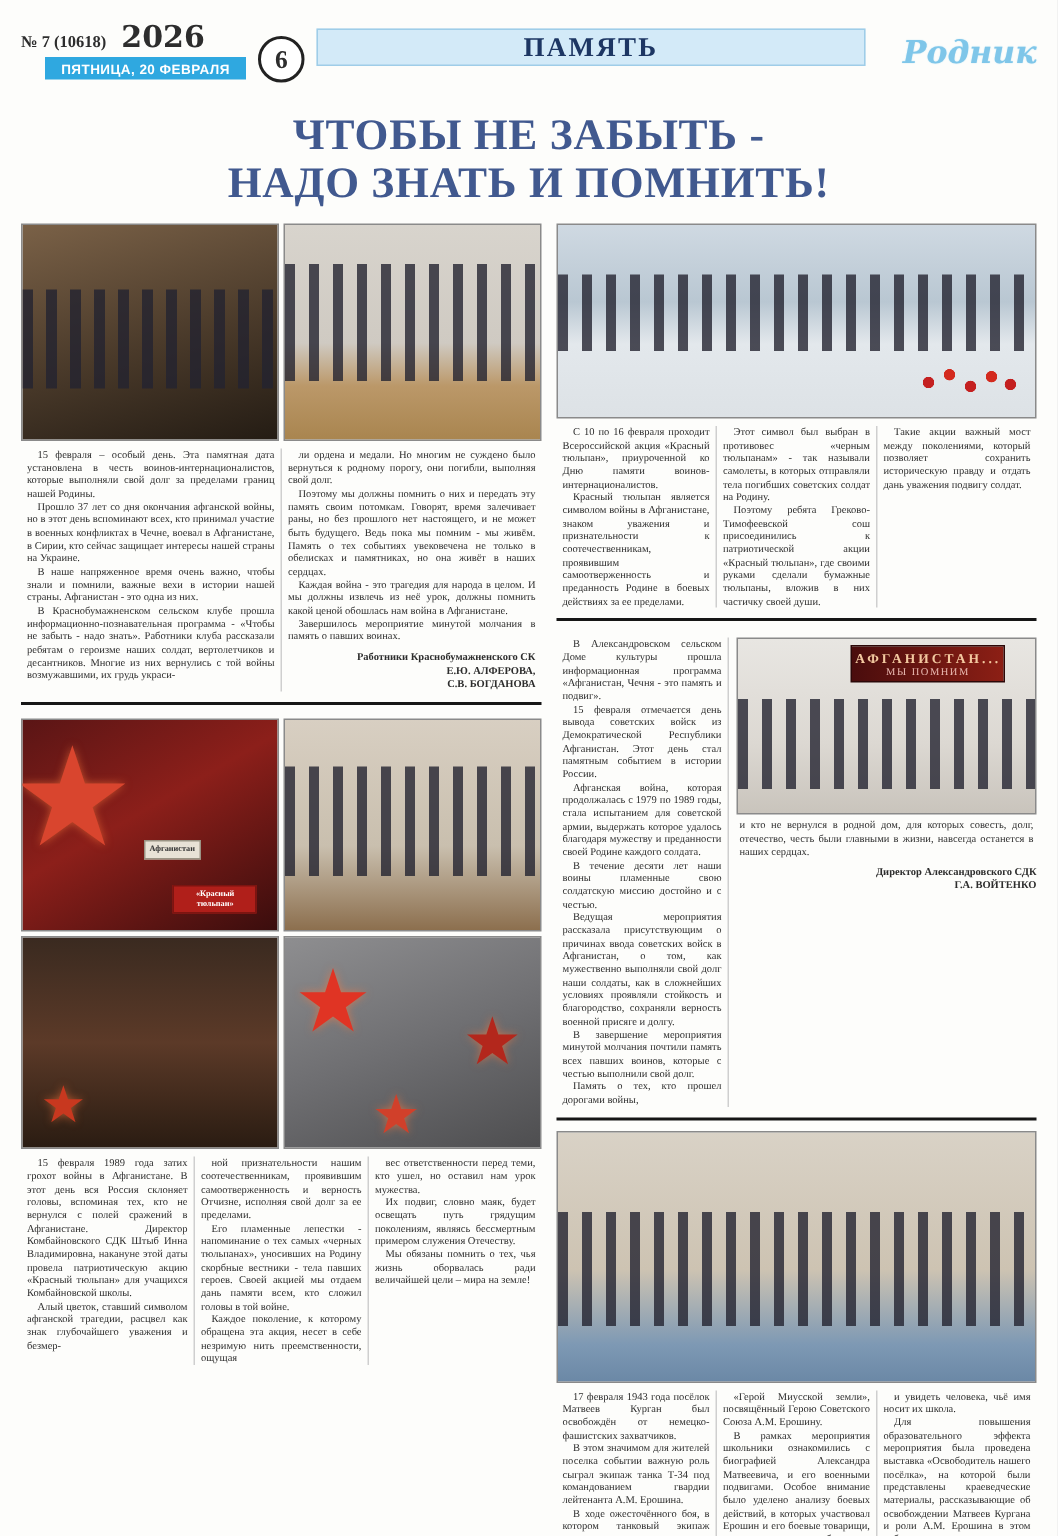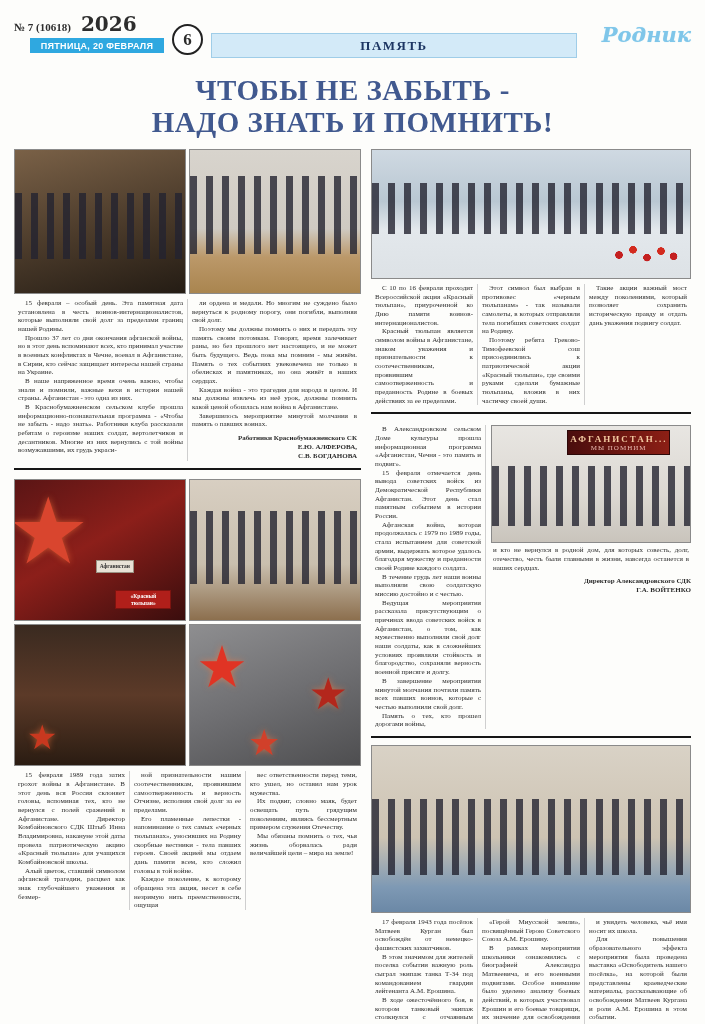--- a/index.html
+++ b/index.html
@@ -11,23 +11,23 @@
   .mast-left{width:150px;flex:none;}
   .issue-row{display:flex;align-items:baseline;gap:10px;}
   .issue-no{font-size:11px;font-weight:bold;}
   .issue-year{font-size:20px;font-weight:bold;font-family:"DejaVu Serif",serif;}
   .date-bar{margin-top:2px;background:#2fa8e0;color:#fff;text-align:center;
             font-family:"Liberation Sans",sans-serif;font-weight:bold;font-size:9px;
             padding:2.5px 0;letter-spacing:.3px;margin-left:16px;}
   .page-circle{width:27px;height:27px;flex:none;border:2px solid #222;border-radius:50%;
                display:flex;align-items:center;justify-content:center;
                font-size:17px;font-weight:bold;margin-top:12px;background:#fff;}
-  .section-band{flex:1;height:23px;margin-top:21px;background:#d3eaf8;border:1px solid #9fcde8;
+  .section-band{flex:1;height:23px;margin-top:7px;background:#d3eaf8;border:1px solid #9fcde8;
                 display:flex;align-items:center;justify-content:center;
-                font-size:13px;font-weight:bold;color:#1d3663;letter-spacing:1.5px;}
+                font-size:18px;font-weight:bold;color:#1d3663;letter-spacing:1.5px;}
   .logo{width:106px;flex:none;text-align:right;margin-top:10px;
         font-style:italic;font-weight:bold;font-size:21px;color:#7fc6e9;
         font-family:"DejaVu Serif",serif;text-shadow:0 0 1px #bfe4f5;}
   
   .headline{text-align:center;color:#41598f;font-weight:bold;font-size:29px;
             line-height:1.12;margin:12px 0 10px;letter-spacing:.5px;}
   
   .main{display:grid;grid-template-columns:347px 1fr;gap:10px;}
   .stack{display:flex;flex-direction:column;min-width:0;}
   
@@ -199,21 +199,21 @@
         </div>
       </div>
 
       <hr class="rule">
 
       <div class="a3">
         <div class="a3-left">
             <p>В Александровском сельском Доме культуры прошла информационная программа «Афганистан, Чечня - это память и подвиг».</p>
             <p>15 февраля отмечается день вывода советских войск из Демократической Республики Афганистан. Этот день стал памятным событием в истории России.</p>
             <p>Афганская война, которая продолжалась с 1979 по 1989 годы, стала испытанием для советской армии, выдержать которое удалось благодаря мужеству и преданности своей Родине каждого солдата.</p>
-            <p>В течение грудь лет наши воины выполняли свою солдатскую миссию достойно и с честью.</p>
+            <p>В течение десяти лет наши воины пламенные свою солдатскую миссию достойно и с честью.</p>
             <p>Ведущая мероприятия рассказала присутствующим о причинах ввода советских войск в Афганистан, о том, как мужественно выполняли свой долг наши солдаты, как в сложнейших условиях проявляли стойкость и благородство, сохраняли верность военной присяге и долгу.</p>
             <p>В завершение мероприятия минутой молчания почтили память всех павших воинов, которые с честью выполнили свой долг.</p>
             <p>Память о тех, кто прошел дорогами войны,</p>
           </div>
         <div class="a3-right">
           <div class="ph ph-poster" style="height:118px;">
             <div class="banner">
               <div class="b1">АФГАНИСТАН...</div>
               <div class="b2">МЫ ПОМНИМ</div>
             </div>

